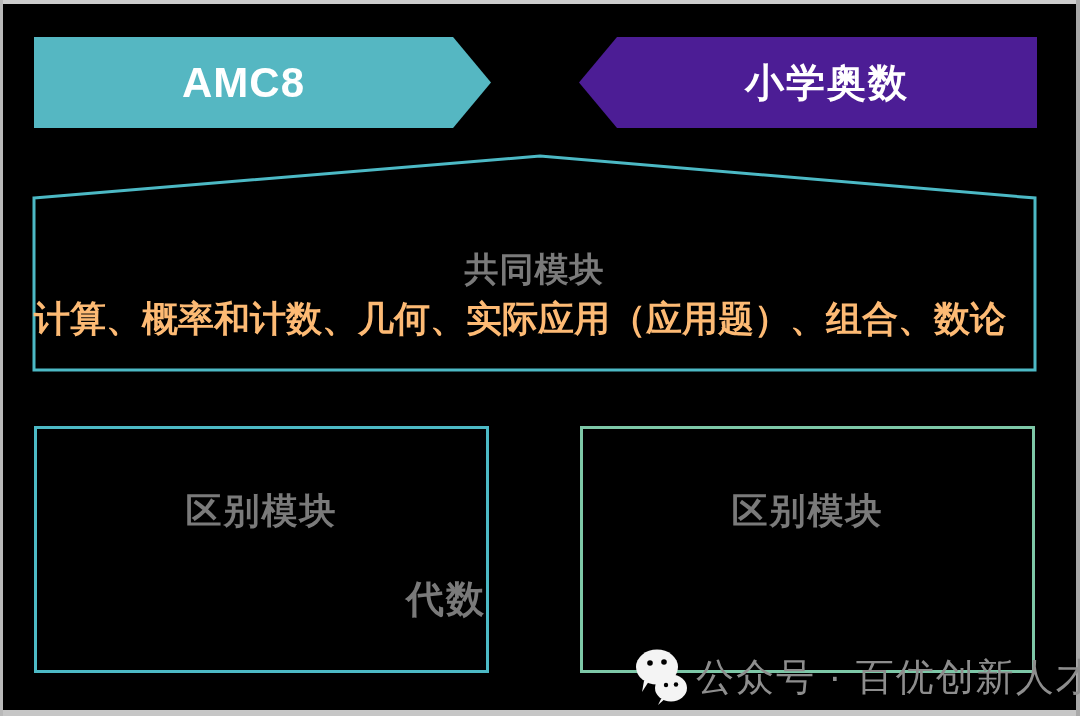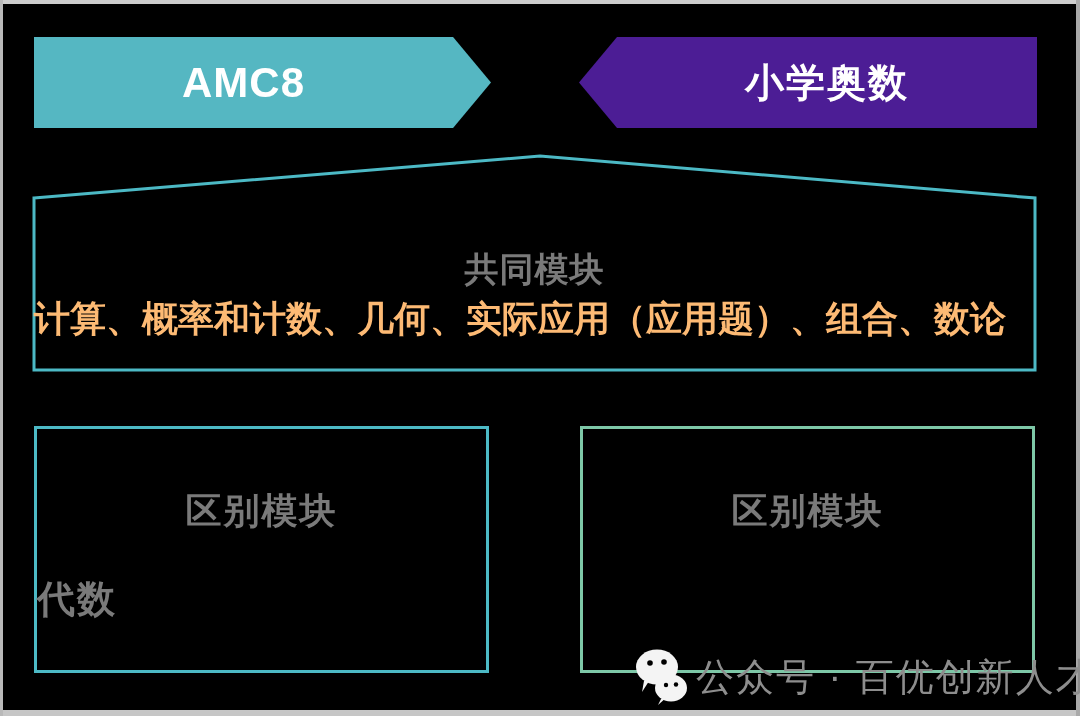--- a/index.html
+++ b/index.html
@@ -107,21 +107,21 @@
     font-weight: 600;
     color: #7a7a7a;
     letter-spacing: 2px;
     font-family: Liberation Serif, serif;
   }
   .diff-content {
     position: absolute;
     left: 0;
     top: 145px;
     width: 100%;
-    text-align: left;
+    text-align: right;
     font-size: 38px;
     font-weight: 600;
     color: #7a7a7a;
     letter-spacing: 2px;
   }
 
   
   .watermark {
     position: absolute;
     left: 634px;

